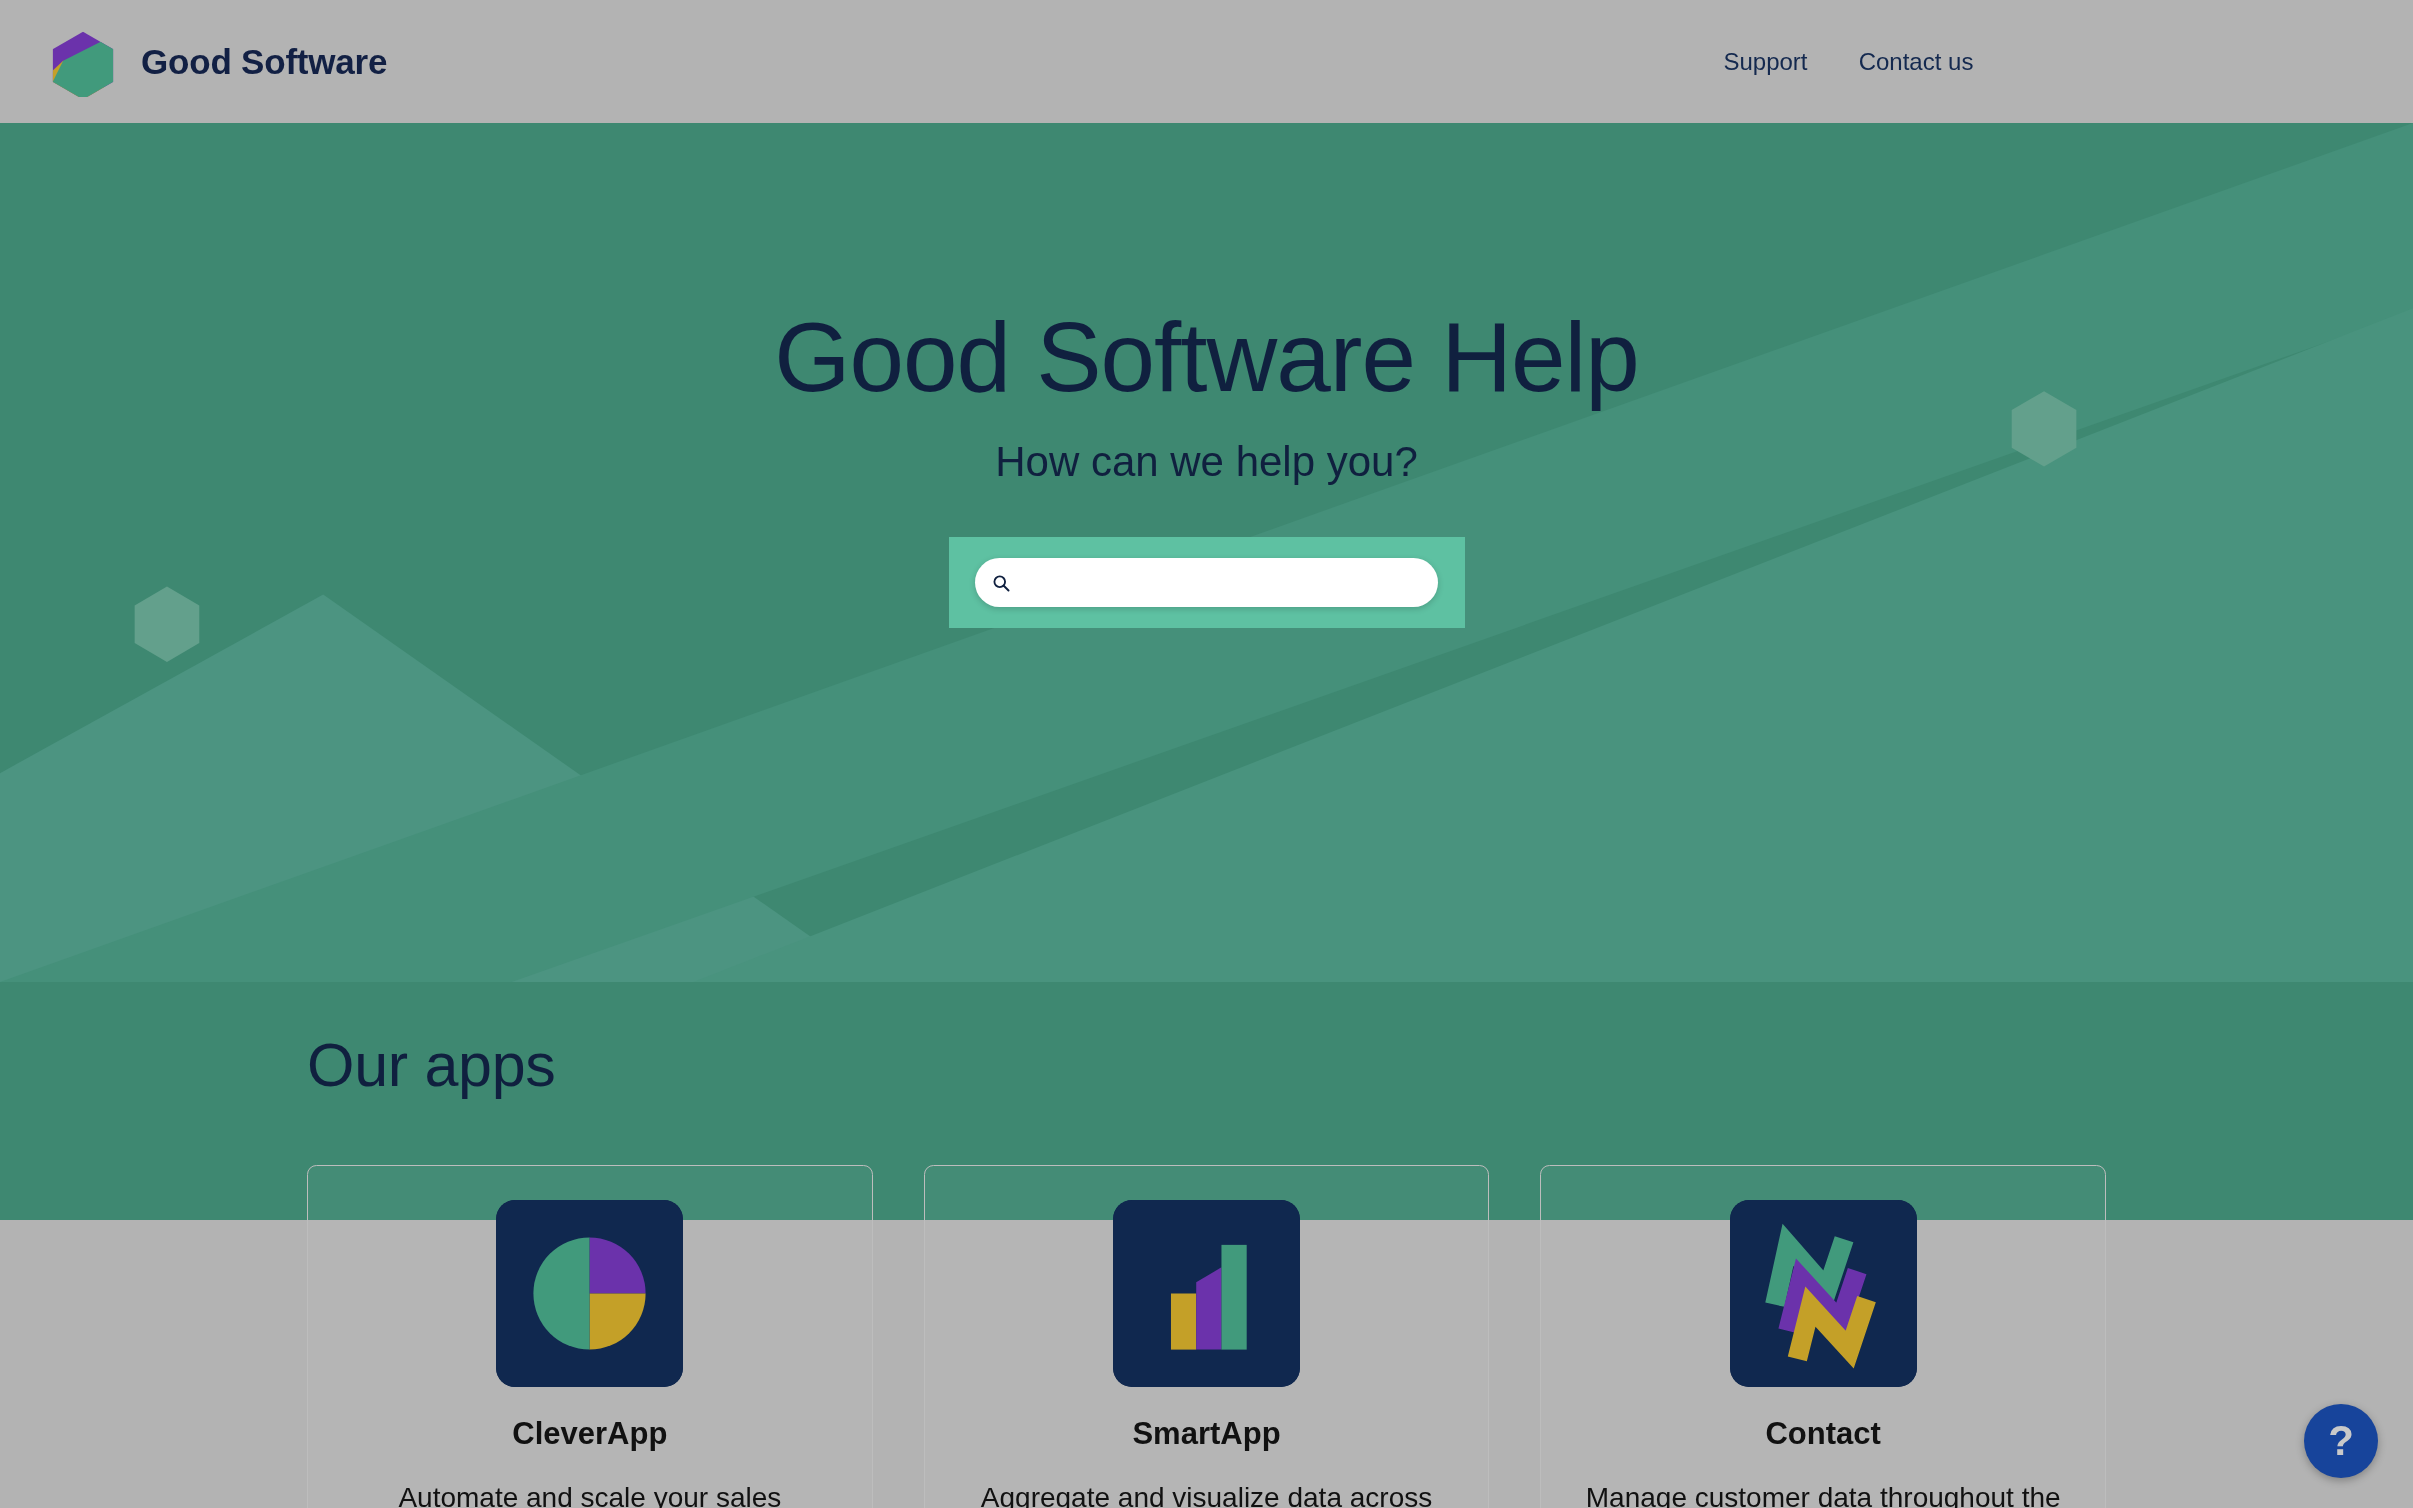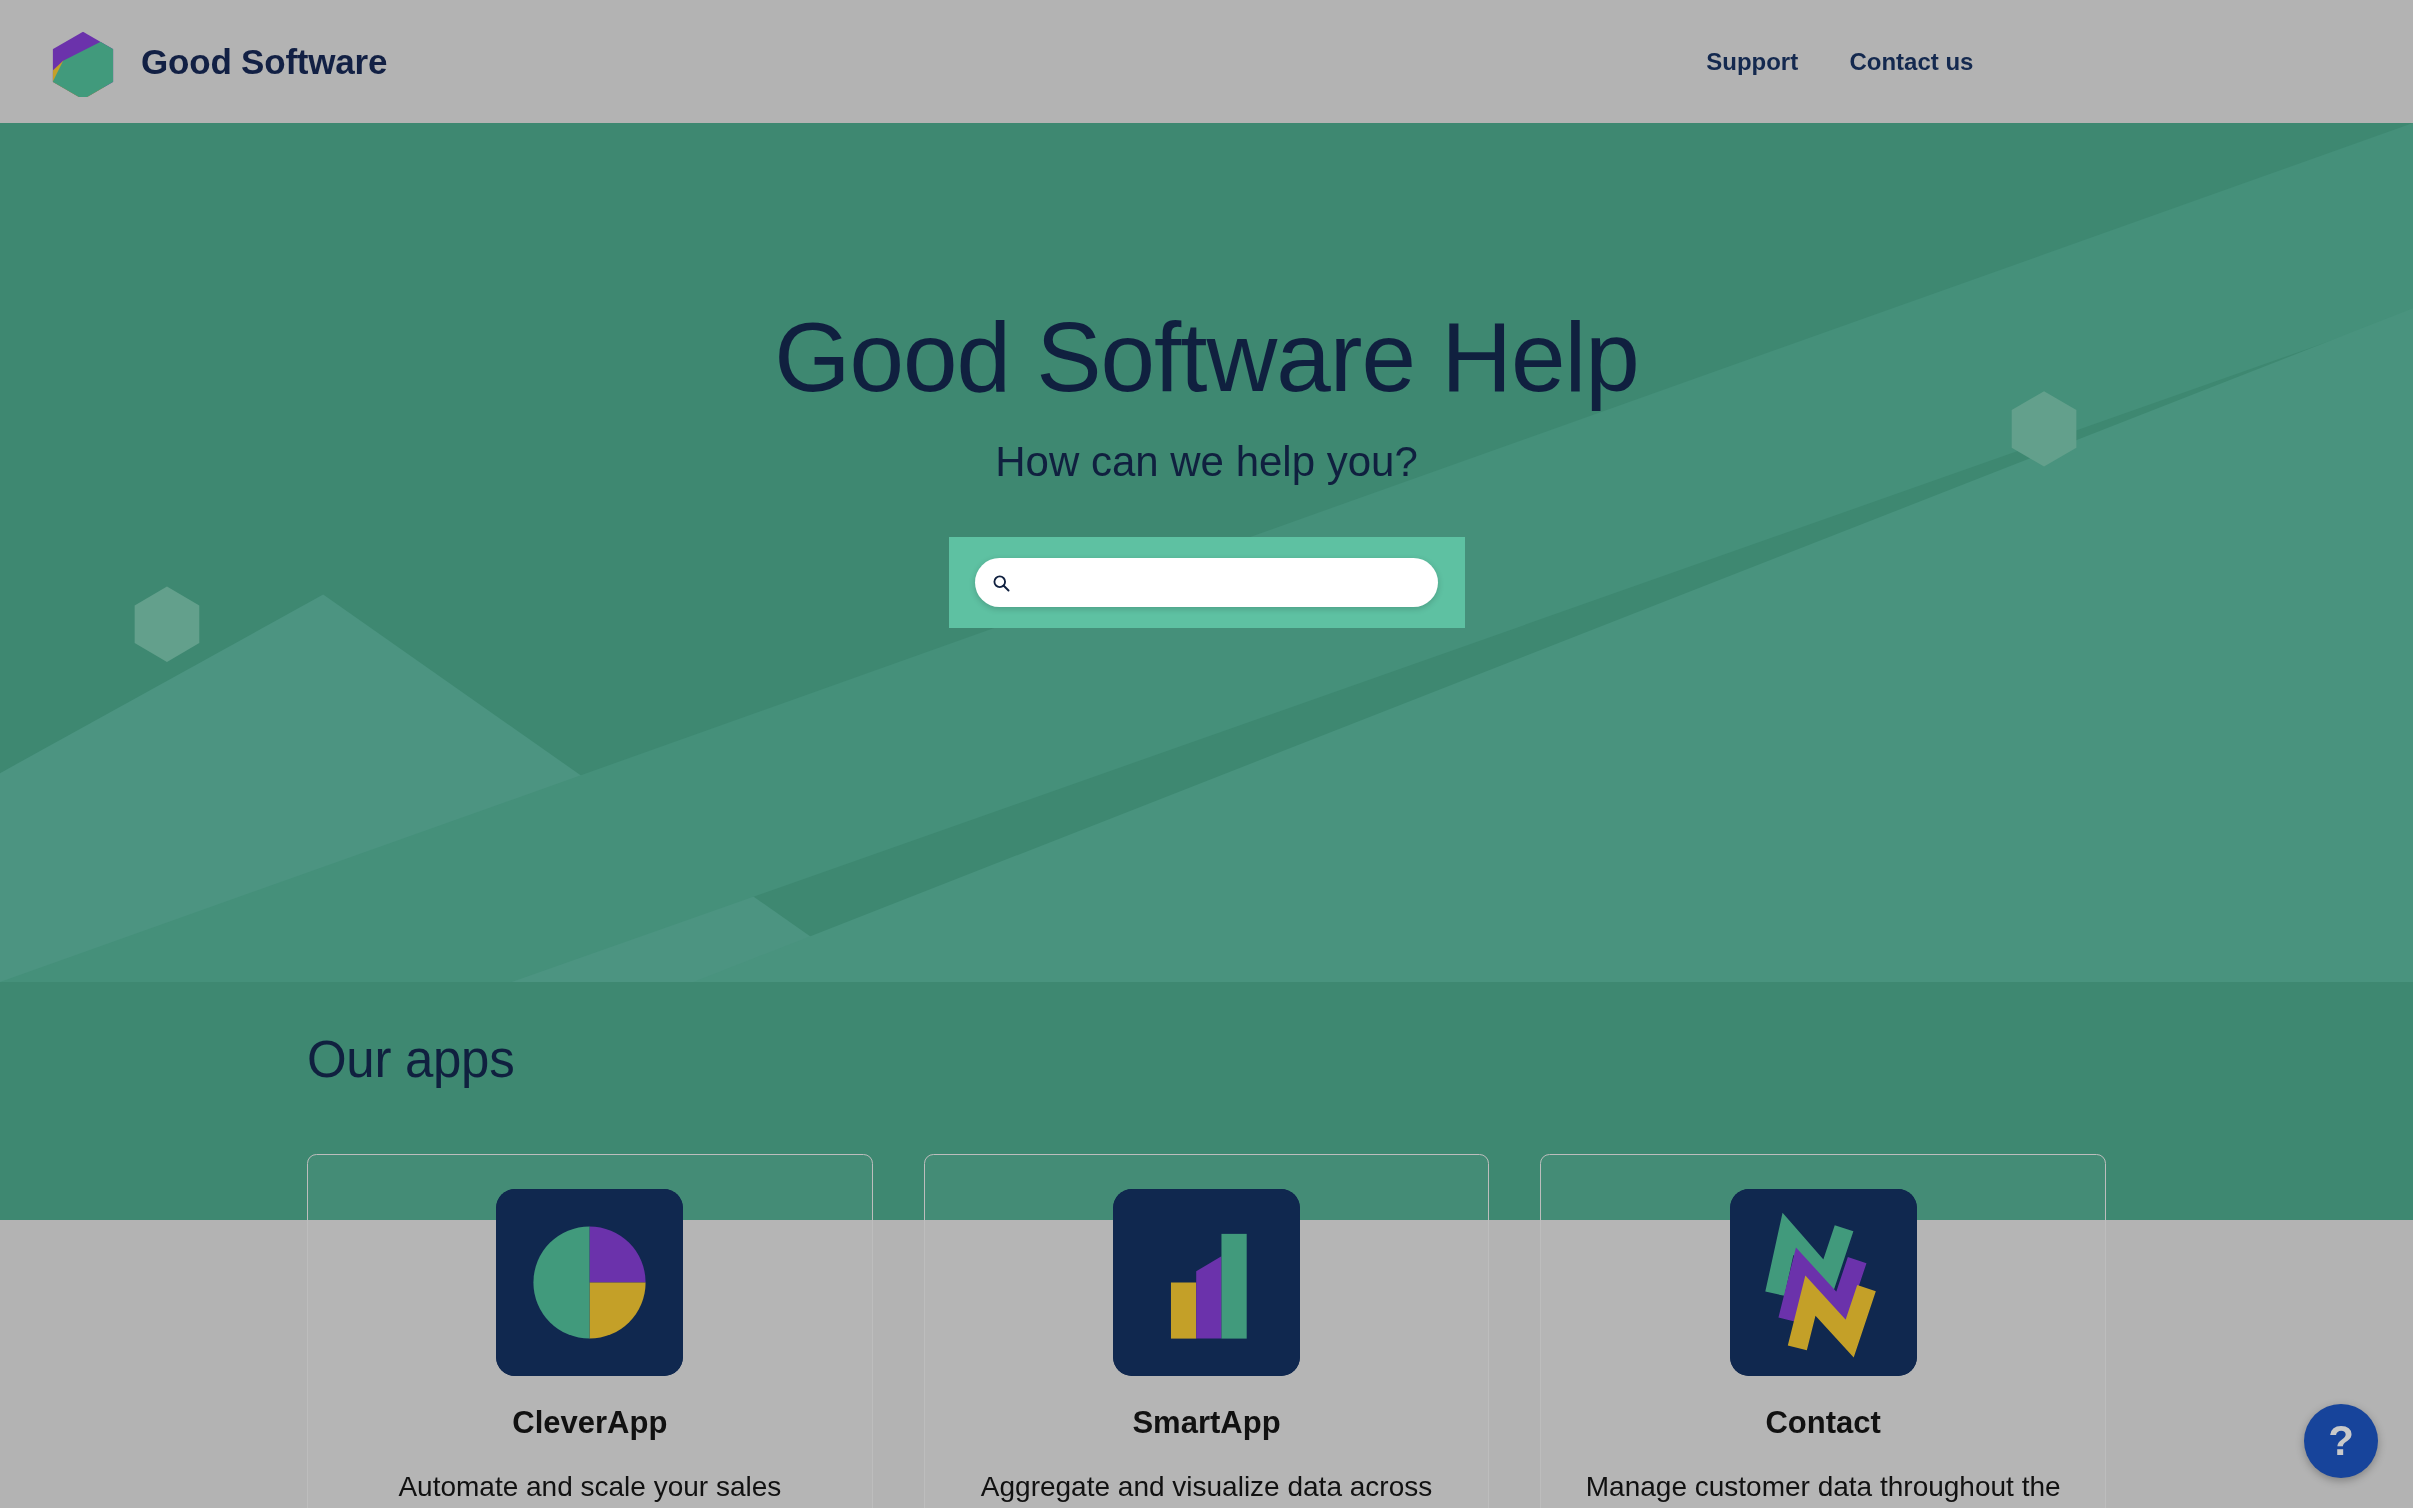--- a/index.html
+++ b/index.html
@@ -45,21 +45,20 @@
     font-size: 35px;
     font-weight: bold;
     color: #122044;
     letter-spacing: -0.2px;
     white-space: nowrap;
   }
   .nav {
     display: flex;
     align-items: flex-start;
     gap: 0px;
-    font-weight: bold;
   }
   .nav a {
     font-size: 24px;
     color: #14294f;
     text-decoration: none;
     padding: 0 25.6px;
     white-space: nowrap;
   }
 
   
@@ -136,21 +135,21 @@
 
   
   .apps {
     position: absolute;
     left: 0; top: 982px;
     width: 2413px;
     padding: 0 307px;
   }
   .apps-title {
     margin-top: 48px;
-    font-size: 51px;
+    font-size: 61px;
     font-weight: normal;
     color: #10203f;
     letter-spacing: -0.3px;
   }
   .cards {
     margin-top: 65px;
     display: flex;
     gap: 51px;
   }
   .card {

